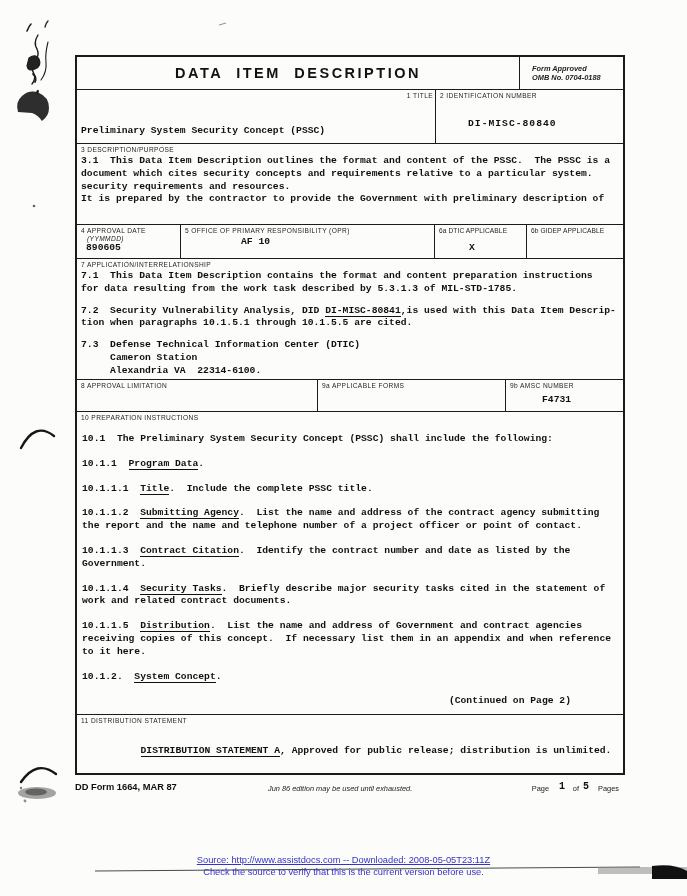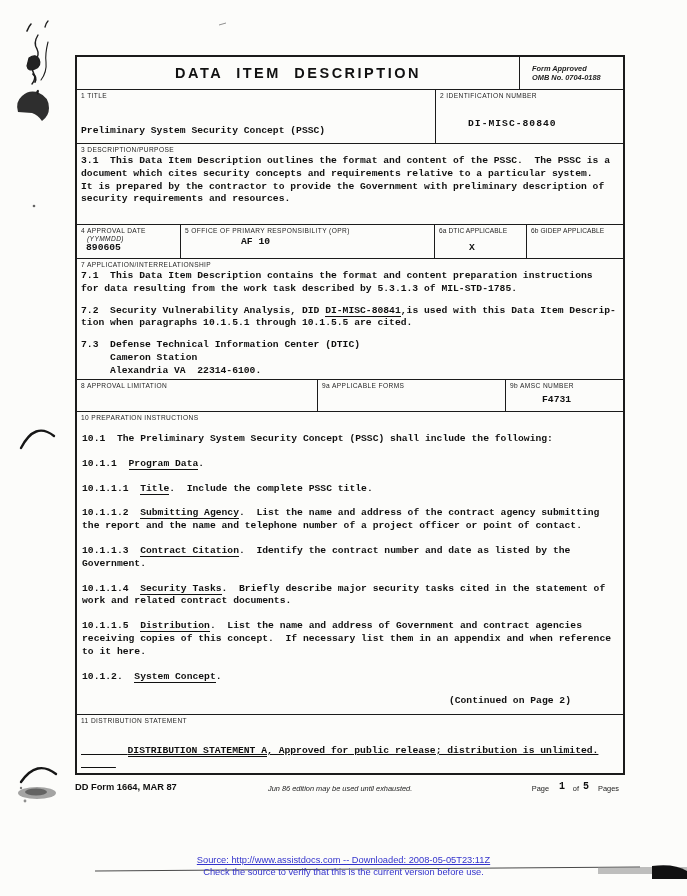--- a/index.html
+++ b/index.html
@@ -77,37 +77,37 @@
 
     <div class="row" style="top:0;height:32px;border-top:none;">
       <div class="hdr-title">DATA ITEM DESCRIPTION</div>
       <div class="hdr-approved">
         <span>Form Approved</span>
         <span>OMB No. 0704-0188</span>
       </div>
     </div>
 
     <div class="row" style="top:32px;height:54px;">
-      <div class="cell" style="left:0;width:358px;">
+      <div class="cell" style="left:0;width:358px;text-align:right;">
         <div class="lbl">1  TITLE</div>
         <div class="mono tline" style="position:absolute;left:4px;bottom:5px;">Preliminary System Security Concept (PSSC)</div>
       </div>
       <div class="cell vline" style="left:358px;right:17px;">
         <div class="lbl">2  IDENTIFICATION NUMBER</div>
         <div class="mono tline" style="position:absolute;left:32px;top:28px;letter-spacing:1px;">DI-MISC-80840</div>
       </div>
     </div>
 
     <div class="row" style="top:86px;height:81px;padding-left:18px;">
       <div class="lbl">3  DESCRIPTION/PURPOSE</div>
       <div class="mono" style="position:absolute;left:4px;top:11px;">
         <div class="tline">3.1  This Data Item Description outlines the format and content of the PSSC.  The PSSC is a</div>
         <div class="tline">document which cites security concepts and requirements relative to a particular system.</div>
+        <div class="tline">security requirements and resources.</div>
         <div class="tline">It is prepared by the contractor to provide the Government with preliminary description of</div>
-        <div class="tline">security requirements and resources.</div>
       </div>
     </div>
 
     <div class="row" style="top:167px;height:34px;">
       <div class="cell" style="left:0;width:103px;">
         <div class="lbl">
           <span>4  APPROVAL DATE</span><br>
           <span style="font-style:italic;padding-left:6px;">(YYMMDD)</span>
         </div>
         <div class="mono tline" style="position:absolute;left:9px;bottom:3px;">890605</div>
@@ -181,21 +181,21 @@
           <div class="tline">receiving copies of this concept.  If necessary list them in an appendix and when reference</div>
           <div class="tline">to it here.</div>
         </div>
         <div class="para10 tline"><span>10.1.2.  </span><span class="u">System Concept</span><span>.</span></div>
         <div class="tline" style="text-align:right;padding-right:48px;margin-top:10px;">(Continued on Page 2)</div>
       </div>
     </div>
 
     <div class="row" style="top:657px;height:57px;">
       <div class="lbl">11  DISTRIBUTION STATEMENT</div>
-      <div class="mono tline" style="position:absolute;left:4px;top:17px;text-decoration:underline;">
+      <div class="mono tline" style="position:absolute;left:17px;top:17px;">
         <span class="u">DISTRIBUTION STATEMENT A</span><span>, Approved for public release; distribution is unlimited.</span>
       </div>
     </div>
 
   </div>
 
   <div class="footer">
     <span style="position:absolute;left:0;top:1px;font:700 9.3px 'Liberation Sans',sans-serif;color:#111;">DD Form 1664, MAR 87</span>
     <span style="position:absolute;left:193px;top:3px;font:italic 400 7.4px 'Liberation Sans',sans-serif;color:#222;">Jun 86 edition may be used until exhausted.</span>
     <span style="position:absolute;right:78px;top:3px;font:400 7.4px 'Liberation Sans',sans-serif;color:#222;">Page</span>

